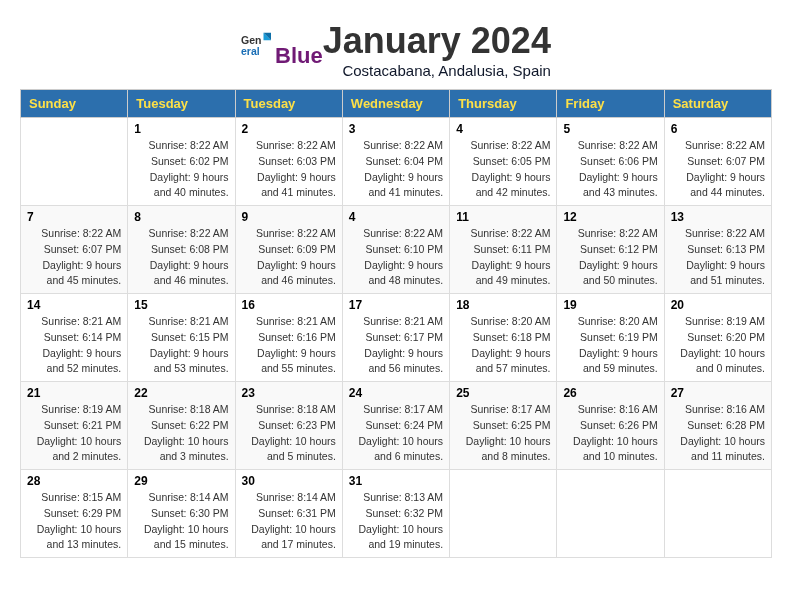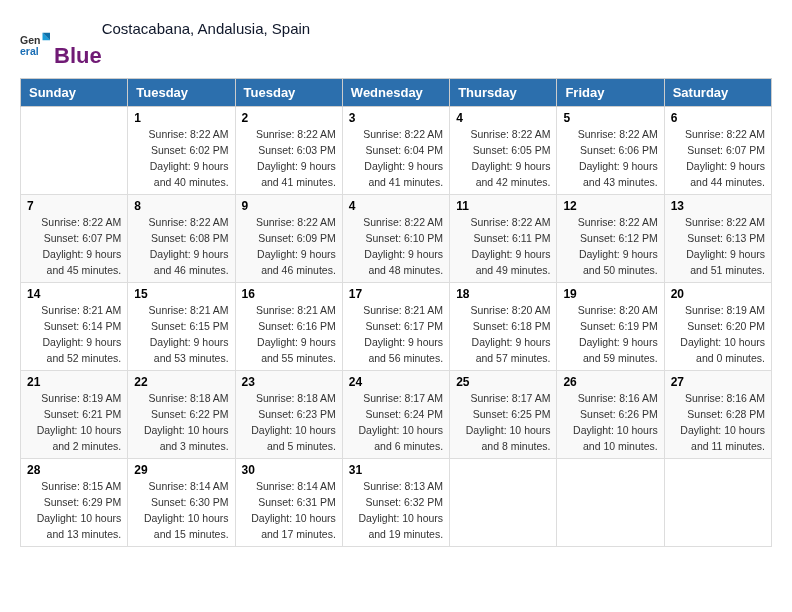--- a/index.html
+++ b/index.html
@@ -5,21 +5,21 @@
     * { box-sizing: border-box; margin: 0; padding: 0; }
     body {
       font-family: Arial, sans-serif;
       background: #fff;
       width: 792px;
       min-height: 612px;
       padding: 20px;
     }
     .header {
       display: flex;
-      justify-content: flex-start;
+      justify-content: center;
       align-items: flex-start;
       margin-bottom: 10px;
     }
     .logo {
       display: flex;
       align-items: center;
     }
     .logo-text {
       font-size: 22px;
       font-weight: bold;
@@ -46,21 +46,21 @@
       font-size: 15px;
       color: #0f172a;
     }
     table {
       width: 100%;
       border-collapse: collapse;
       font-size: 11px;
     }
     thead tr th {
       background-color: #2c6fad;
-      color: #ffffff;
+      color: #fde047;
       text-align: left;
       padding: 6px 8px;
       font-size: 13px;
       font-weight: bold;
       border: 1px solid #ccc;
     }
     tbody tr td {
       border: 1px solid #ddd;
       vertical-align: top;
       padding: 4px 6px;
@@ -99,20 +99,21 @@
       <polygon points="30,5 40,5 40,15" fill="#0e6fa8"></polygon>
     </svg>
     <div>
       <div class="logo-text">
         <br>
         <span class="blue">Blue</span>
       </div>
     </div>
   </div>
   <div class="title-block">
+    <div class="month-title">January 2024</div>
     <div class="location">Costacabana, Andalusia, Spain</div>
   </div>
 </div>
 
 <table>
   <thead>
     <tr>
     <th>Sunday</th>
         <th>Tuesday</th>
         <th>Tuesday</th>

